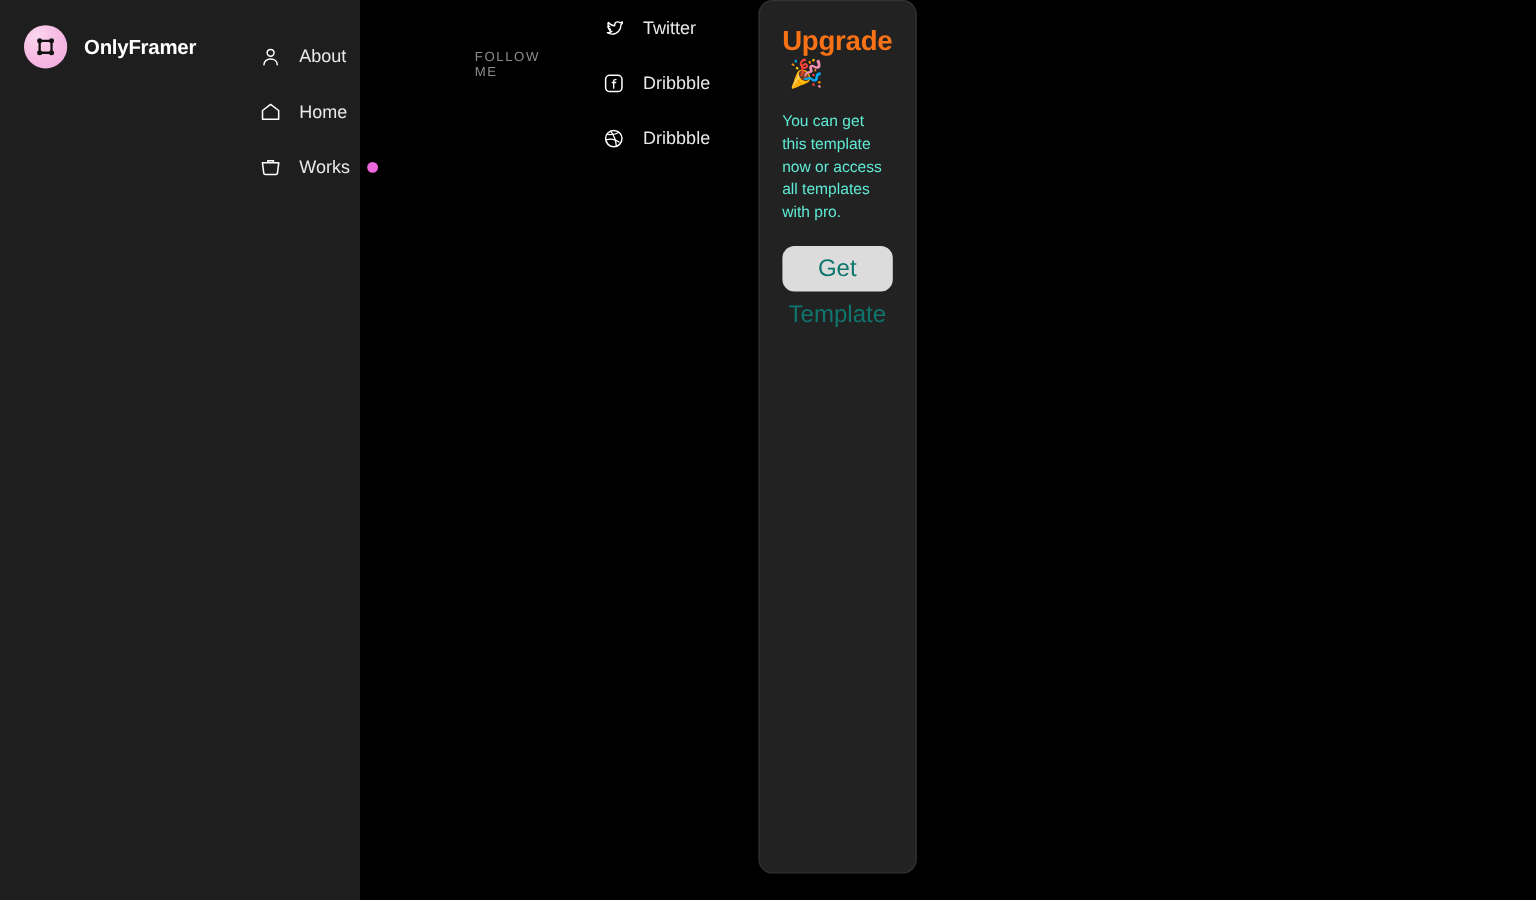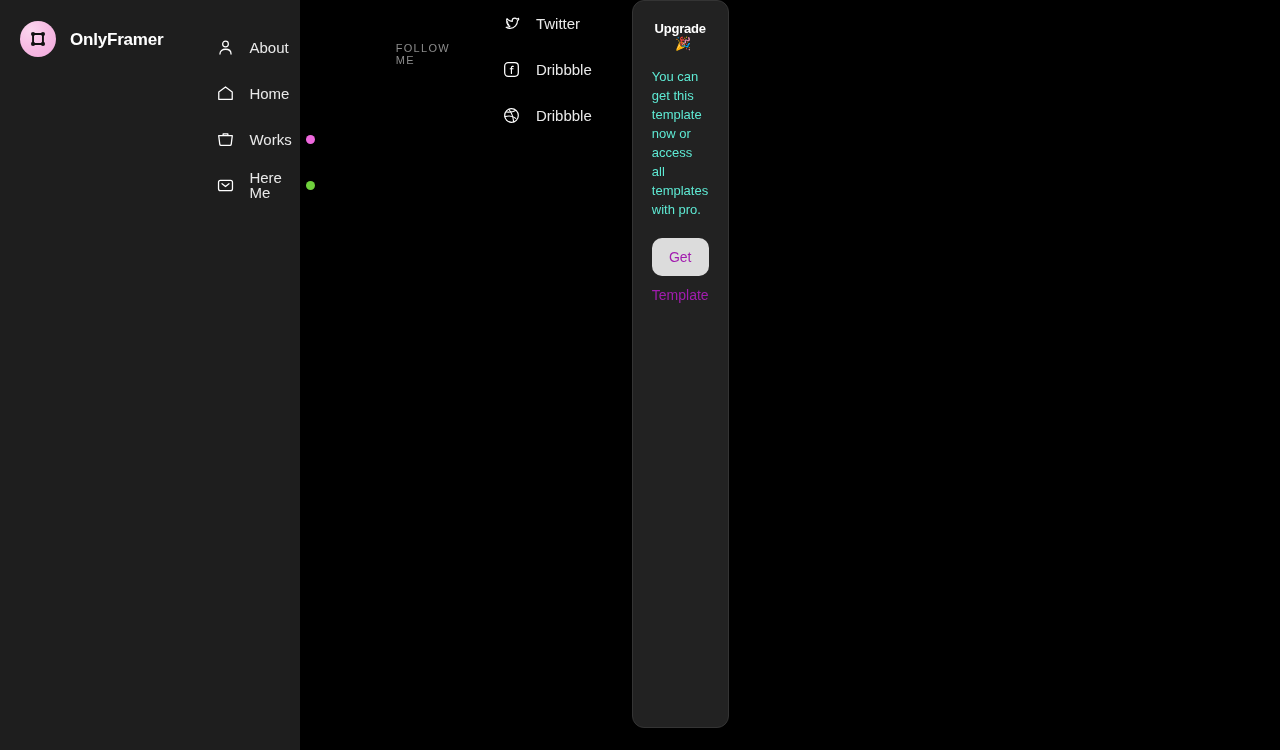--- a/index.html
+++ b/index.html
@@ -138,42 +138,42 @@
 
   
   .upgrade-card {
     margin: 0 20px 22px 20px;
     border: 1px solid #343434;
     border-radius: 12px;
     background: #222222;
     padding: 20px 19px 22px 19px;
   }
   .upgrade-title {
-    color: #ffffff;
-    font-size: 13px;
+    color: #f97316;
+    font-size: 23px;
     font-weight: bold;
-    text-align: center;
+    text-align: left;
     margin-bottom: 16px;
     letter-spacing: -0.2px;
   }
   .upgrade-desc {
     color: #5eead4;
     font-size: 13px;
     line-height: 19px;
     margin-bottom: 19px;
   }
   .upgrade-button {
     display: block;
     width: 100%;
     height: 38px;
     background: #dcdcdc;
     border: none;
     border-radius: 10px;
-    color: #a21caf;
-    font-size: 14px;
+    color: #0f766e;
+    font-size: 20px;
     font-family: "Liberation Sans", sans-serif;
     cursor: pointer;
     line-height: 38px;
     text-align: center;
     padding: 0;
   }
 
   
   .main {
     flex: 1 1 auto;
@@ -226,30 +226,20 @@
         <span class="nav-icon">
           <svg width="19" height="19" viewBox="0 0 24 24" fill="none" aria-hidden="true">
             <path d="M9 6.3 V4.9 H15 V6.3" stroke="currentColor" stroke-width="1.6" stroke-linecap="round" stroke-linejoin="round"></path>
             <path d="M3.4 7.2 H20.6 L19.2 18.1 C19.1 18.9 18.4 19.4 17.6 19.4 H6.4 C5.6 19.4 4.9 18.9 4.8 18.1 Z" stroke="currentColor" stroke-width="1.6" stroke-linejoin="round"></path>
           </svg>
         </span>
         <span class="nav-label">Works</span>
         <span class="nav-dot" style="background:#ee68dd;"></span>
       </div>
 
-      <div class="nav-item">
-        <span class="nav-icon">
-          <svg width="19" height="19" viewBox="0 0 24 24" fill="none" aria-hidden="true">
-            <rect x="3.2" y="5.6" width="17.6" height="12.8" rx="2.4" stroke="currentColor" stroke-width="1.6"></rect>
-            <path d="M7.6 9.8 L12 13.4 L16.4 9.8" stroke="currentColor" stroke-width="1.6" stroke-linecap="round" stroke-linejoin="round"></path>
-          </svg>
-        </span>
-        <span class="nav-label">Here Me</span>
-        <span class="nav-dot" style="background:#6fd13c;"></span>
-      </div>
 
     </nav>
 
     <div class="section-label">FOLLOW ME</div>
 
     <div class="social">
 
       <div class="social-item">
         <span class="social-icon">
           <svg width="19" height="19" viewBox="0 0 24 24" fill="none" aria-hidden="true">

